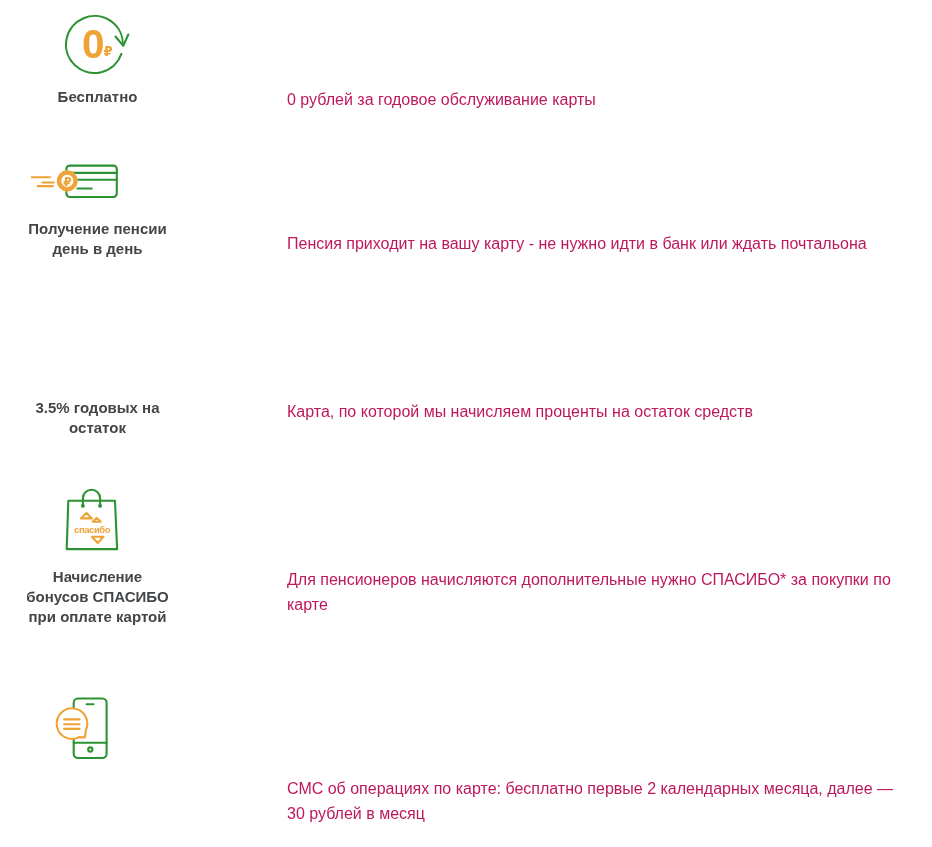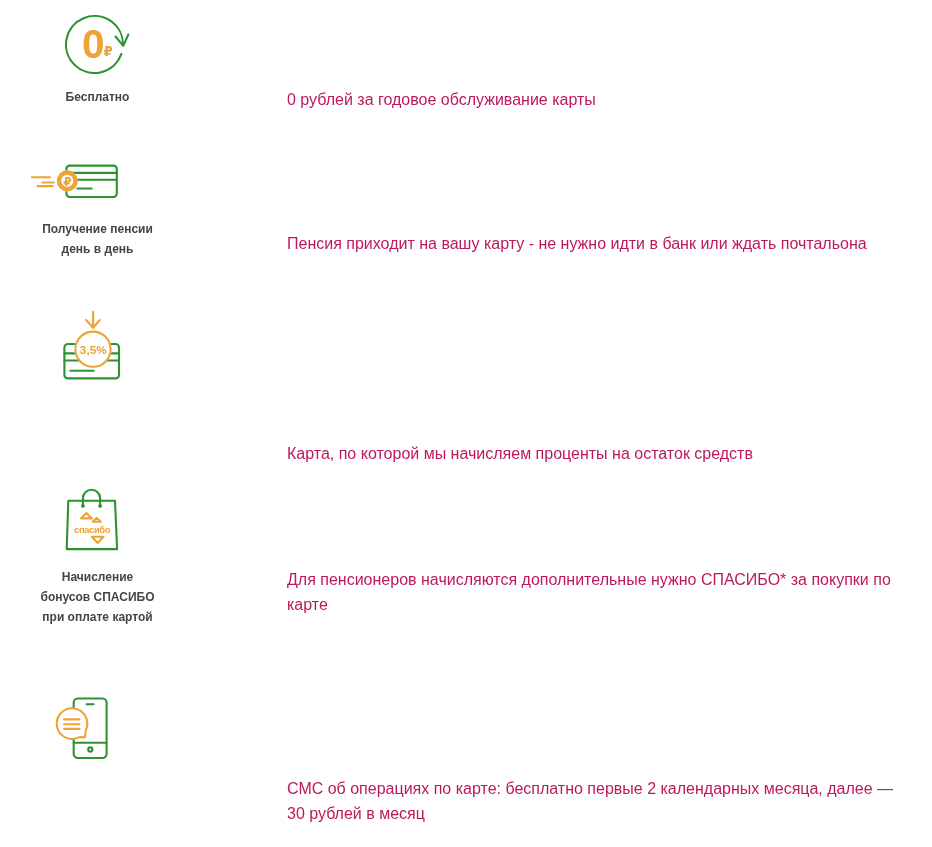--- a/index.html
+++ b/index.html
@@ -4,21 +4,21 @@
 <style>
   html,body{margin:0;padding:0;}
   body{width:932px;height:847px;background:#ffffff;
        font-family:"Liberation Sans",sans-serif;overflow:hidden;
        -webkit-font-smoothing:antialiased;}
   .wrap{position:relative;width:932px;height:847px;transform:translateZ(0);}
   .feature{position:absolute;left:0;width:932px;}
   .icon-cell{position:absolute;left:0;width:195px;height:90px;}
   .icon-cell svg{position:absolute;}
   .feat-title{position:absolute;left:0;width:195px;text-align:center;
-       font-size:12px;font-weight:bold;color:#434649;line-height:20px;
+       font-size:15px;font-weight:bold;color:#434649;line-height:20px;
        white-space:pre-line;}
   .feat-desc{position:absolute;left:287px;font-size:16px;color:#be185d;
        line-height:24.6px;}
   svg{display:block;overflow:visible;}
   .g{fill:none;stroke:#2d9232;stroke-width:2.1;stroke-linecap:round;stroke-linejoin:round;}
   .o{fill:none;stroke:#eda336;stroke-width:2.1;stroke-linecap:round;stroke-linejoin:round;}
   .ofill{fill:#eda336;stroke:none;}
   .gfill{fill:#2d9232;stroke:none;}
 </style>
 </head>
@@ -61,40 +61,23 @@
           <text x="42.5" y="30.5" class="ofill" style="font-family:'DejaVu Sans',sans-serif;font-size:12.2px;font-weight:bold;" text-anchor="middle">₽</text>
         </g>
       </svg>
     </div>
     <div class="feat-title" style="top:68.7px;">Получение пенсии
 день в день</div>
     <div class="feat-desc" style="top:82px;width:616px;">Пенсия приходит на вашу карту - не нужно идти в банк или ждать почтальона</div>
   </div>
 
   <div class="feature" style="top:300px;height:190px;">
-    <div class="icon-cell" style="top:0px;">
-      <svg width="90" height="90" viewBox="0 0 90 90" style="left:55px;top:5px;">
-        <g>
-          <path d="M38.1 6.8 V22.8" class="o" stroke-width="2.3"></path>
-          <path d="M31.0 15.0 L38.1 22.8 L44.8 15.0" class="o" stroke-width="2.2"></path>
-        </g>
-        <g>
-          <rect x="9.4" y="39.0" width="54.6" height="34.4" rx="3.4" class="g"></rect>
-          <path d="M9.4 48.4 H64.0" class="g"></path>
-          <path d="M9.4 55.5 H64.0" class="g"></path>
-          <path d="M15.4 65.7 H38.7" class="g" stroke-width="2.6"></path>
-        </g>
-        <g>
-          <circle cx="38.0" cy="44.2" r="18.6" fill="#ffffff" stroke="none"></circle>
-          <circle cx="38.0" cy="44.2" r="17.6" class="o" stroke-width="2.0"></circle>
-          <text x="38.3" y="48.6" class="ofill" style="font-family:'Liberation Sans',sans-serif;font-size:11.8px;font-weight:bold;" text-anchor="middle">3,5%</text>
-        </g>
-      </svg>
-    </div>
-    <div class="feat-desc" style="top:99.9px;width:616px;margin-top:42px;">Карта, по которой мы начисляем проценты на остаток средств</div>
+    <div class="feat-title" style="top:98.2px;">3.5% годовых на
+остаток</div>
+    <div class="feat-desc" style="top:99.9px;width:616px;">Карта, по которой мы начисляем проценты на остаток средств</div>
   </div>
 
   <div class="feature" style="top:480px;height:200px;">
     <div class="icon-cell" style="top:0px;">
       <svg width="90" height="85" viewBox="0 0 90 85" style="left:55px;top:5px;">
         <g>
           <path d="M27.9 20.6 V13.2 A8.6 8.4 0 0 1 45.1 13.2 V20.6" class="g" stroke-width="2.3"></path>
           <circle cx="27.9" cy="20.9" r="1.9" class="gfill"></circle>
           <circle cx="45.1" cy="20.9" r="1.9" class="gfill"></circle>
         </g>

